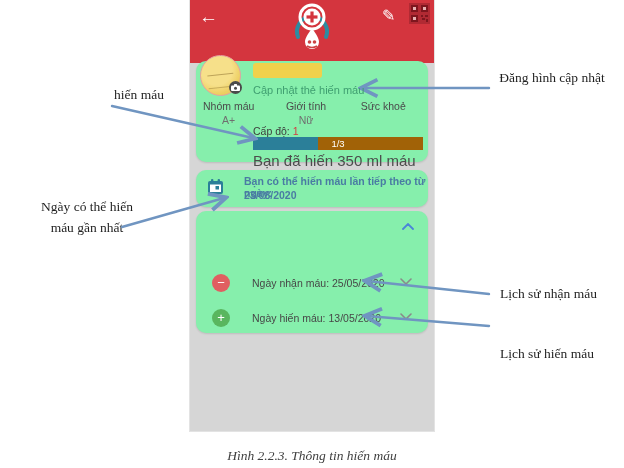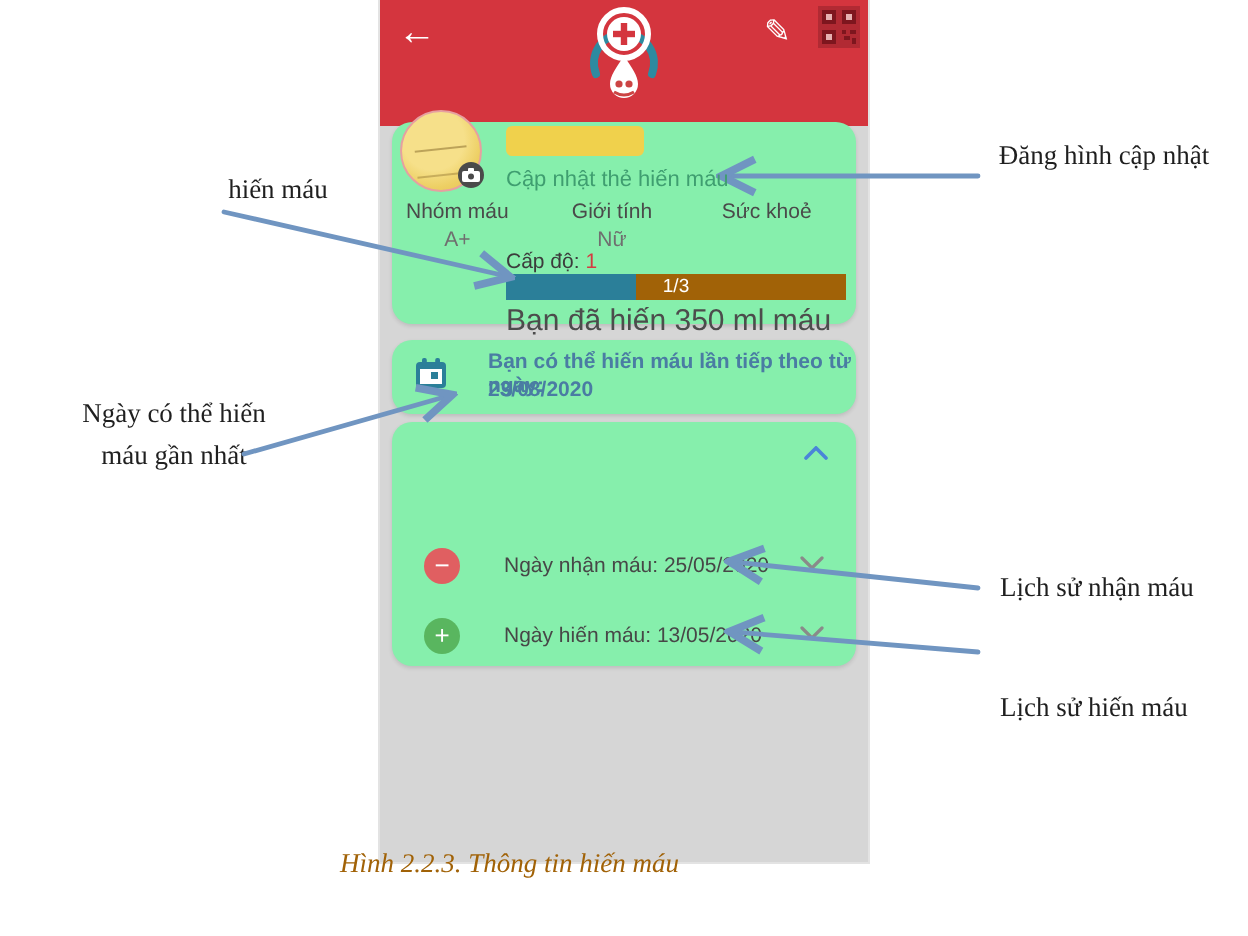--- a/index.html
+++ b/index.html
@@ -66,22 +66,22 @@
 
   
   .annot { position:absolute; font-family:"Liberation Serif", serif; font-size:13.5px; color:#1f1f1f;
            text-align:center; line-height:21px; }
   .annot-left-1 { left:73px; top:84px; width:132px; }
   .annot-left-2 { left:18px; top:196px; width:138px; }
   .annot-right-1 { left:486px; top:67px; width:132px; }
   .annot-right-2 { left:492px; top:283px; width:130px; text-align:left; padding-left:8px; }
   .annot-right-3 { left:492px; top:315px; width:130px; text-align:left; padding-left:8px;margin-top:28px; }
 
-  .caption { position:absolute; left:170px; top:424px; width:284px; 
-             font-family:"Liberation Serif", serif; font-style:italic; font-size:13.5px; color:#a16207; }
+  .caption { position:absolute; left:170px; top:448px; width:284px; text-align:center;
+             font-family:"Liberation Serif", serif; font-style:italic; font-size:13.5px; color:#404040; }
 
   .arrows { position:absolute; left:0; top:0; width:624px; height:468px; pointer-events:none; }
 </style>
 </head>
 <body>
 
 <div class="canvas">
 
   <div class="phone">
 

